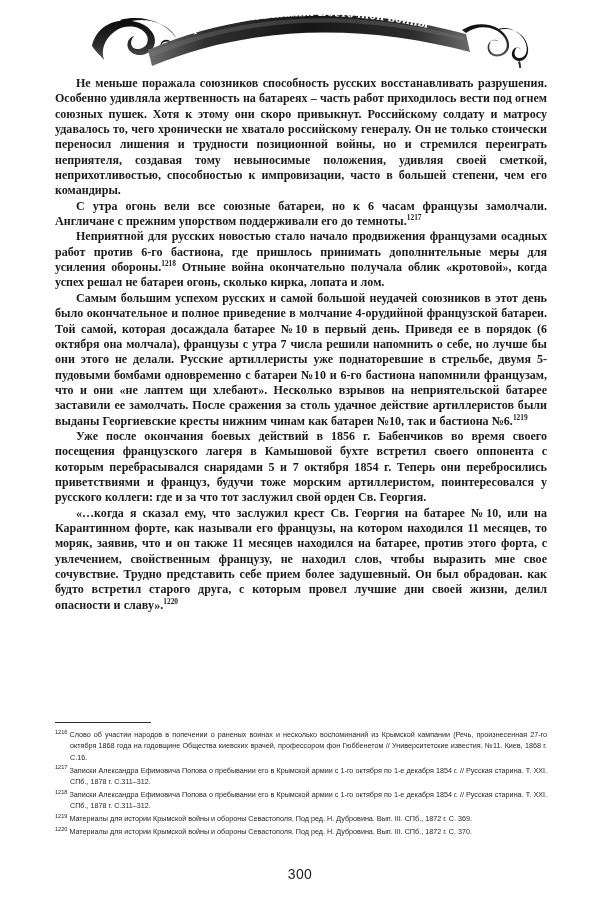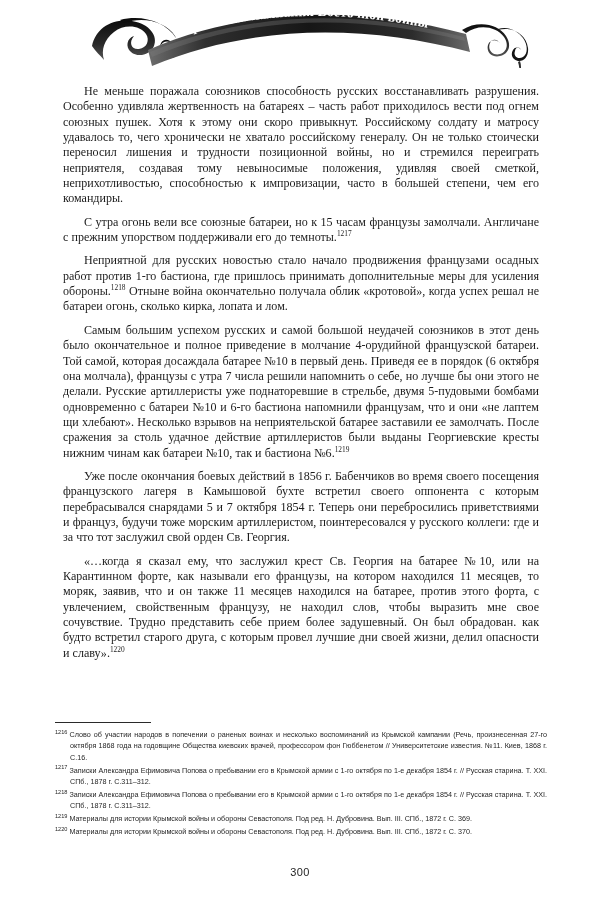--- a/index.html
+++ b/index.html
@@ -44,28 +44,29 @@
   }
 
   
   .body-block {
     position: absolute;
     left: 55px;
     top: 76px;
     width: 492px;
   }
   p.para {
-    margin: 8px;
+    margin: 0;
     font-size: 12.05px;
     line-height: 15.35px;
     text-align: justify;
     text-indent: 21px;
     -webkit-hyphens: manual;
     hyphens: manual;
     word-spacing: 0.1px;
+    font-weight: bold;
   }
   p.para.quote {
     text-indent: 21px;
   }
   sup.fnref {
     font-size: 7.4px;
     vertical-align: super;
     line-height: 0;
   }
 
@@ -103,21 +104,21 @@
   }
 
   
   .folio {
     position: absolute;
     left: 0;
     right: 0;
     top: 866px;
     text-align: center;
     font-family: "Liberation Sans", "DejaVu Sans", sans-serif;
-    font-size: 11px;
+    font-size: 14px;
     color: #1f1f1f;
     letter-spacing: 0.4px;
   }
 </style>
 </head>
 <body>
 
 <div class="page">
 
   <div class="banner-zone">
@@ -171,23 +172,23 @@
         <textPath href="#ribbonPath" startOffset="50%" text-anchor="middle">Крымская кампания Восточной войны</textPath>
       </text>
     </svg>
   </div>
 
   <div class="body-block">
 
     <p class="para"><span>Не меньше поражала союзников способность русских восстанавливать разрушения. Особенно удивляла жертвенность на батареях – часть работ приходилось вести под огнем союзных пушек. Хотя к этому они скоро привыкнут. Российскому солдату и матросу удавалось то, чего хронически не хватало российскому генералу. Он не только стоически переносил лишения и трудности позиционной войны, но и стремился переиграть неприятеля, создавая тому невыносимые положения, удивляя своей сметкой, неприхотливостью, способностью к импровизации, часто в большей степени, чем его командиры.</span></p>
 
 
-    <p class="para"><span>С утра огонь вели все союзные батареи, но к 15 часам французы замолчали. Англичане с прежним упорством поддерживали его до темноты.</span><sup class="fnref">1217</sup></p>
-
-    <p class="para"><span>Неприятной для русских новостью стало начало продвижения французами осадных работ против 1-го бастиона, где пришлось принимать дополнительные меры для усиления обороны.</span><sup class="fnref">1218</sup><span> Отныне война окончательно получала облик «кротовой», когда успех решал не батареи огонь, сколько кирка, лопата и лом.</span></p>
+    <p class="para"><span>С утра огонь вели все союзные батареи, но к 6 часам французы замолчали. Англичане с прежним упорством поддерживали его до темноты.</span><sup class="fnref">1217</sup></p>
+
+    <p class="para"><span>Неприятной для русских новостью стало начало продвижения французами осадных работ против 6-го бастиона, где пришлось принимать дополнительные меры для усиления обороны.</span><sup class="fnref">1218</sup><span> Отныне война окончательно получала облик «кротовой», когда успех решал не батареи огонь, сколько кирка, лопата и лом.</span></p>
 
     <p class="para"><span>Самым большим успехом русских и самой большой неудачей союзников в этот день было окончательное и полное приведение в молчание 4-орудийной французской батареи. Той самой, которая досаждала батарее №10 в первый день. Приведя ее в порядок (6 октября она молчала), французы с утра 7 числа решили напомнить о себе, но лучше бы они этого не делали. Русские артиллеристы уже поднаторевшие в стрельбе, двумя 5-пудовыми бомбами одновременно с батареи №10 и 6-го бастиона напомнили французам, что и они «не лаптем щи хлебают». Несколько взрывов на неприятельской батарее заставили ее замолчать. После сражения за столь удачное действие артиллеристов были выданы Георгиевские кресты нижним чинам как батареи №10, так и бастиона №6.</span><sup class="fnref">1219</sup><span></span></p>
 
     <p class="para"><span>Уже после окончания боевых действий в 1856 г. Бабенчиков во время своего посещения французского лагеря в Камышовой бухте встретил своего оппонента с которым перебрасывался снарядами 5 и 7 октября 1854 г. Теперь они перебросились приветствиями и француз, будучи тоже морским артиллеристом, поинтересовался у русского коллеги: где и за что тот заслужил свой орден Св. Георгия.</span></p>
 
     <p class="para quote"><span>«…когда я сказал ему, что заслужил крест Св. Георгия на батарее №10, или на Карантинном форте, как называли его французы, на котором находился 11 месяцев, то моряк, заявив, что и он также 11 месяцев находился на батарее, против этого форта, с увлечением, свойственным французу, не находил слов, чтобы выразить мне свое сочувствие. Трудно представить себе прием более задушевный. Он был обрадован. как будто встретил старого друга, с которым провел лучшие дни своей жизни, делил опасности и славу».</span><sup class="fnref">1220</sup><span></span></p>
   </div>
 
   <div class="footnote-zone">
     <div class="fn-rule"></div>

